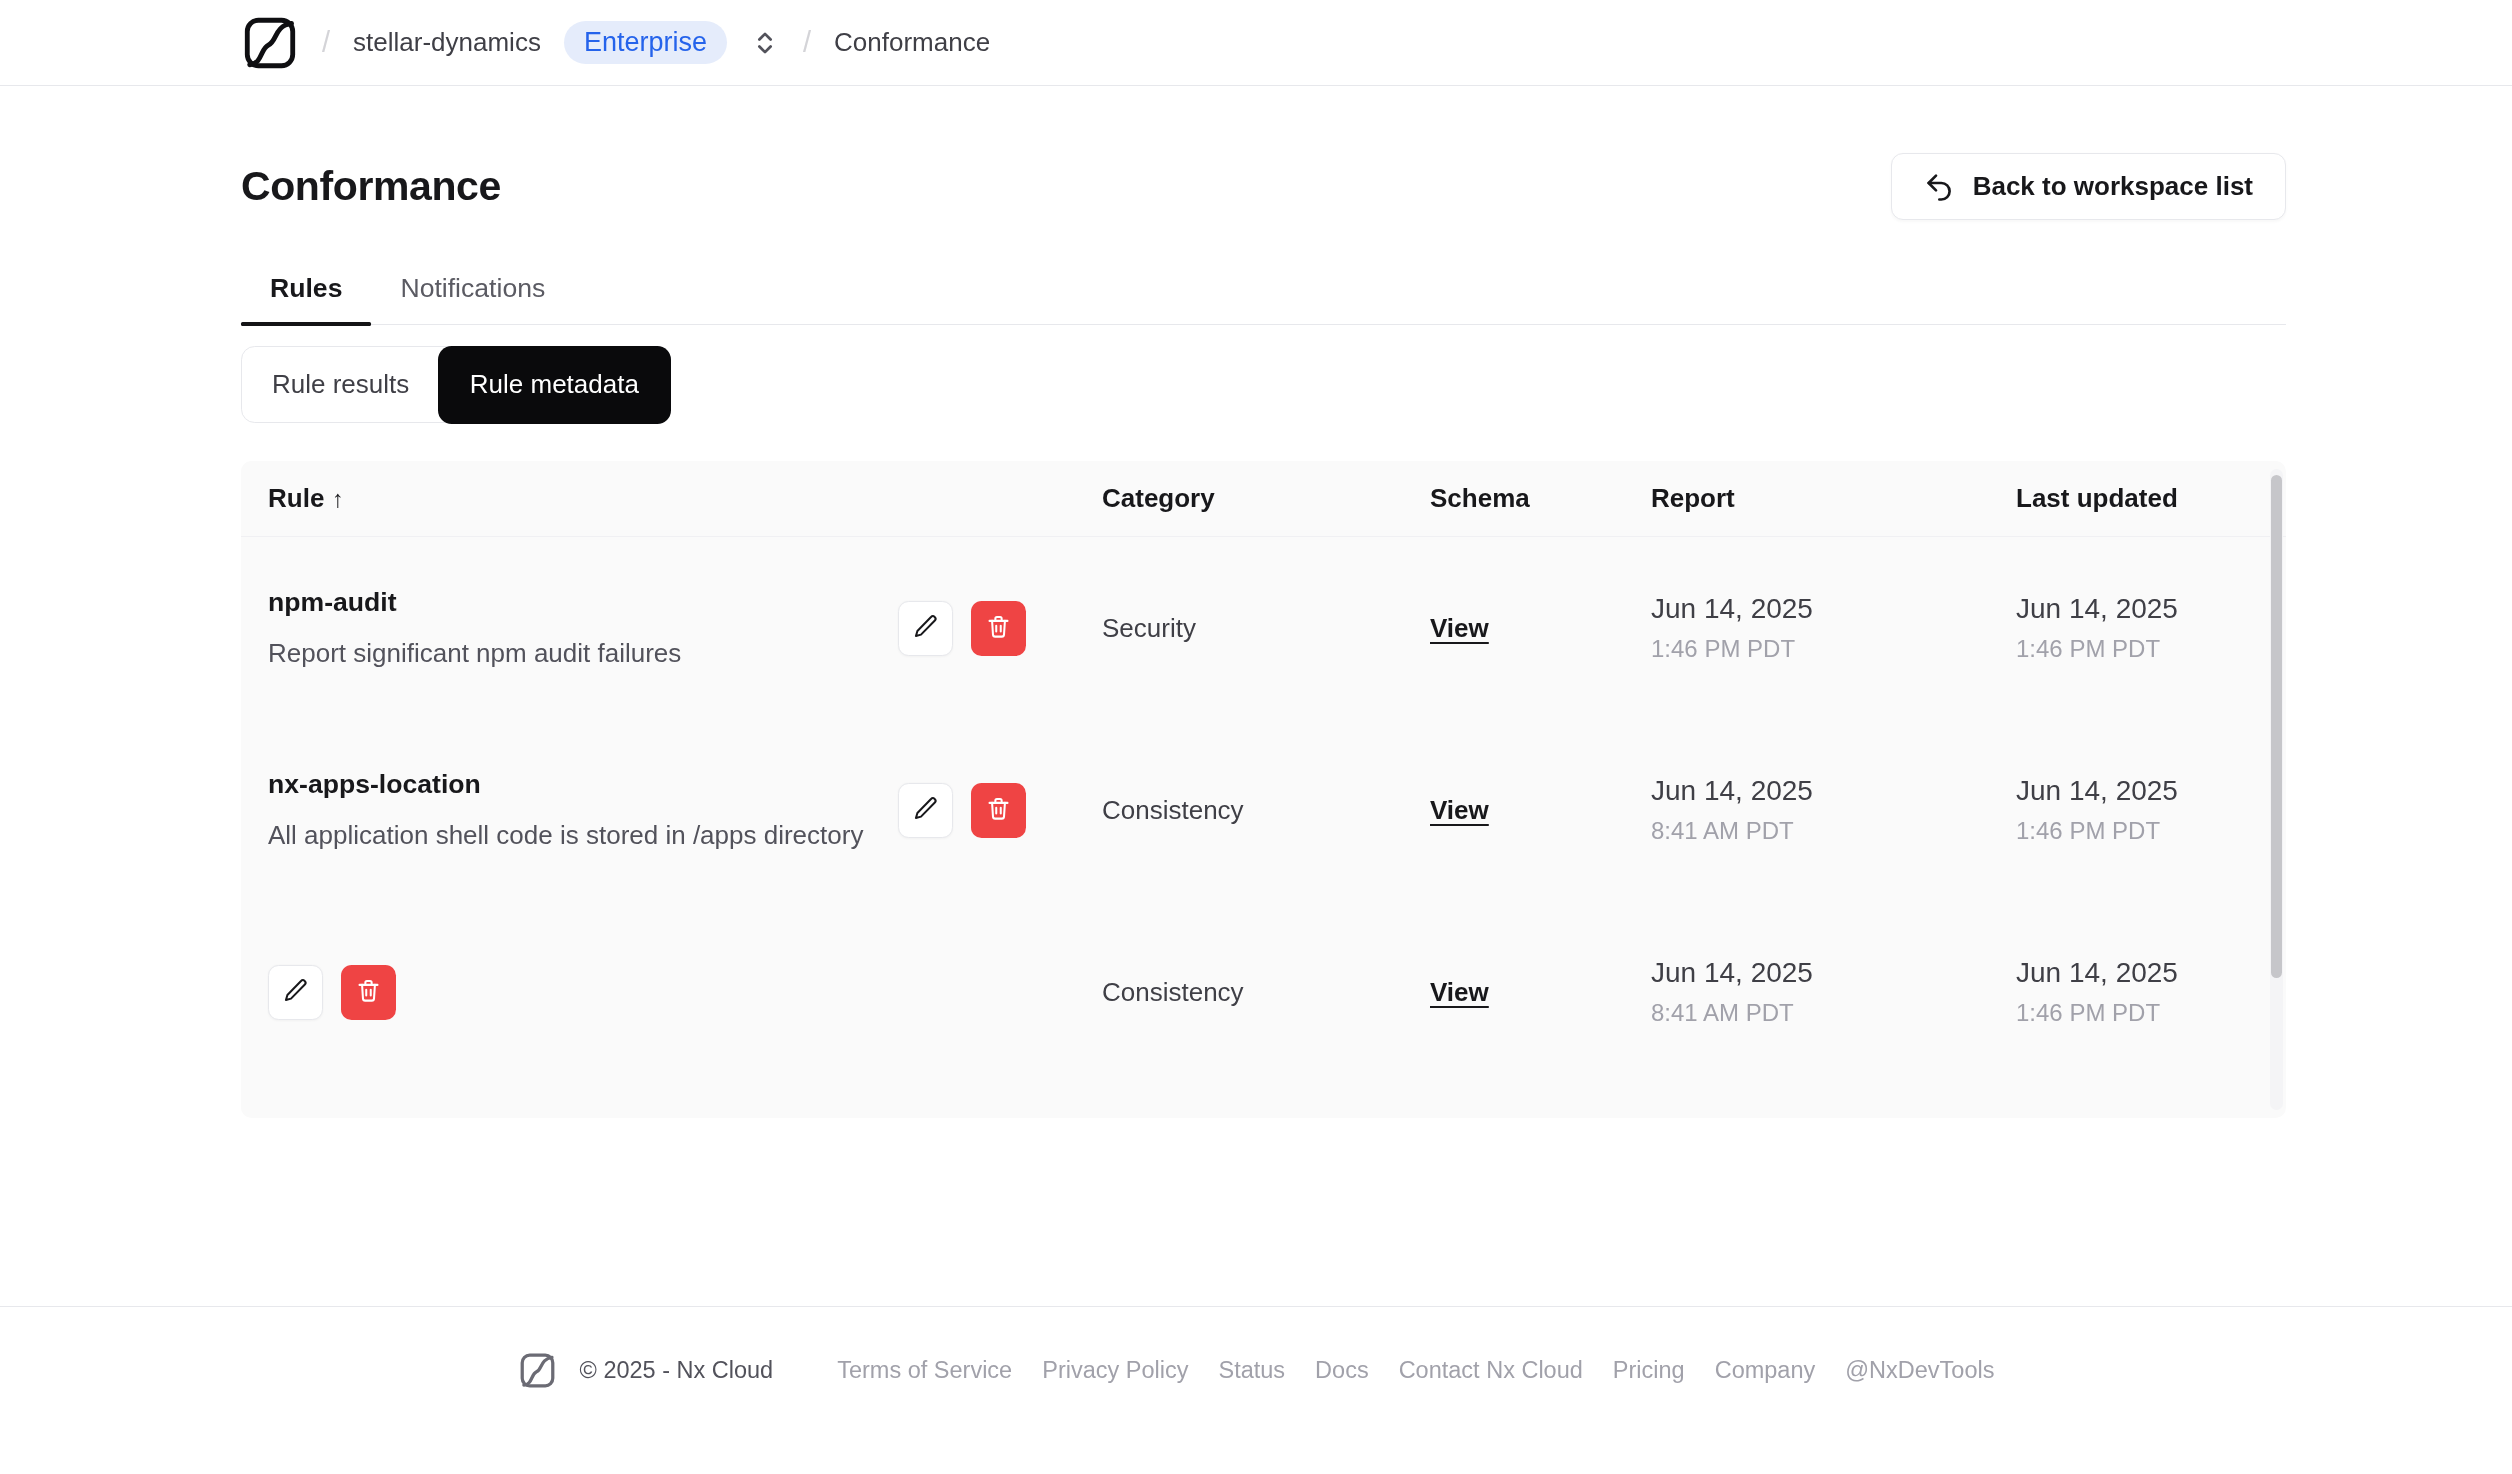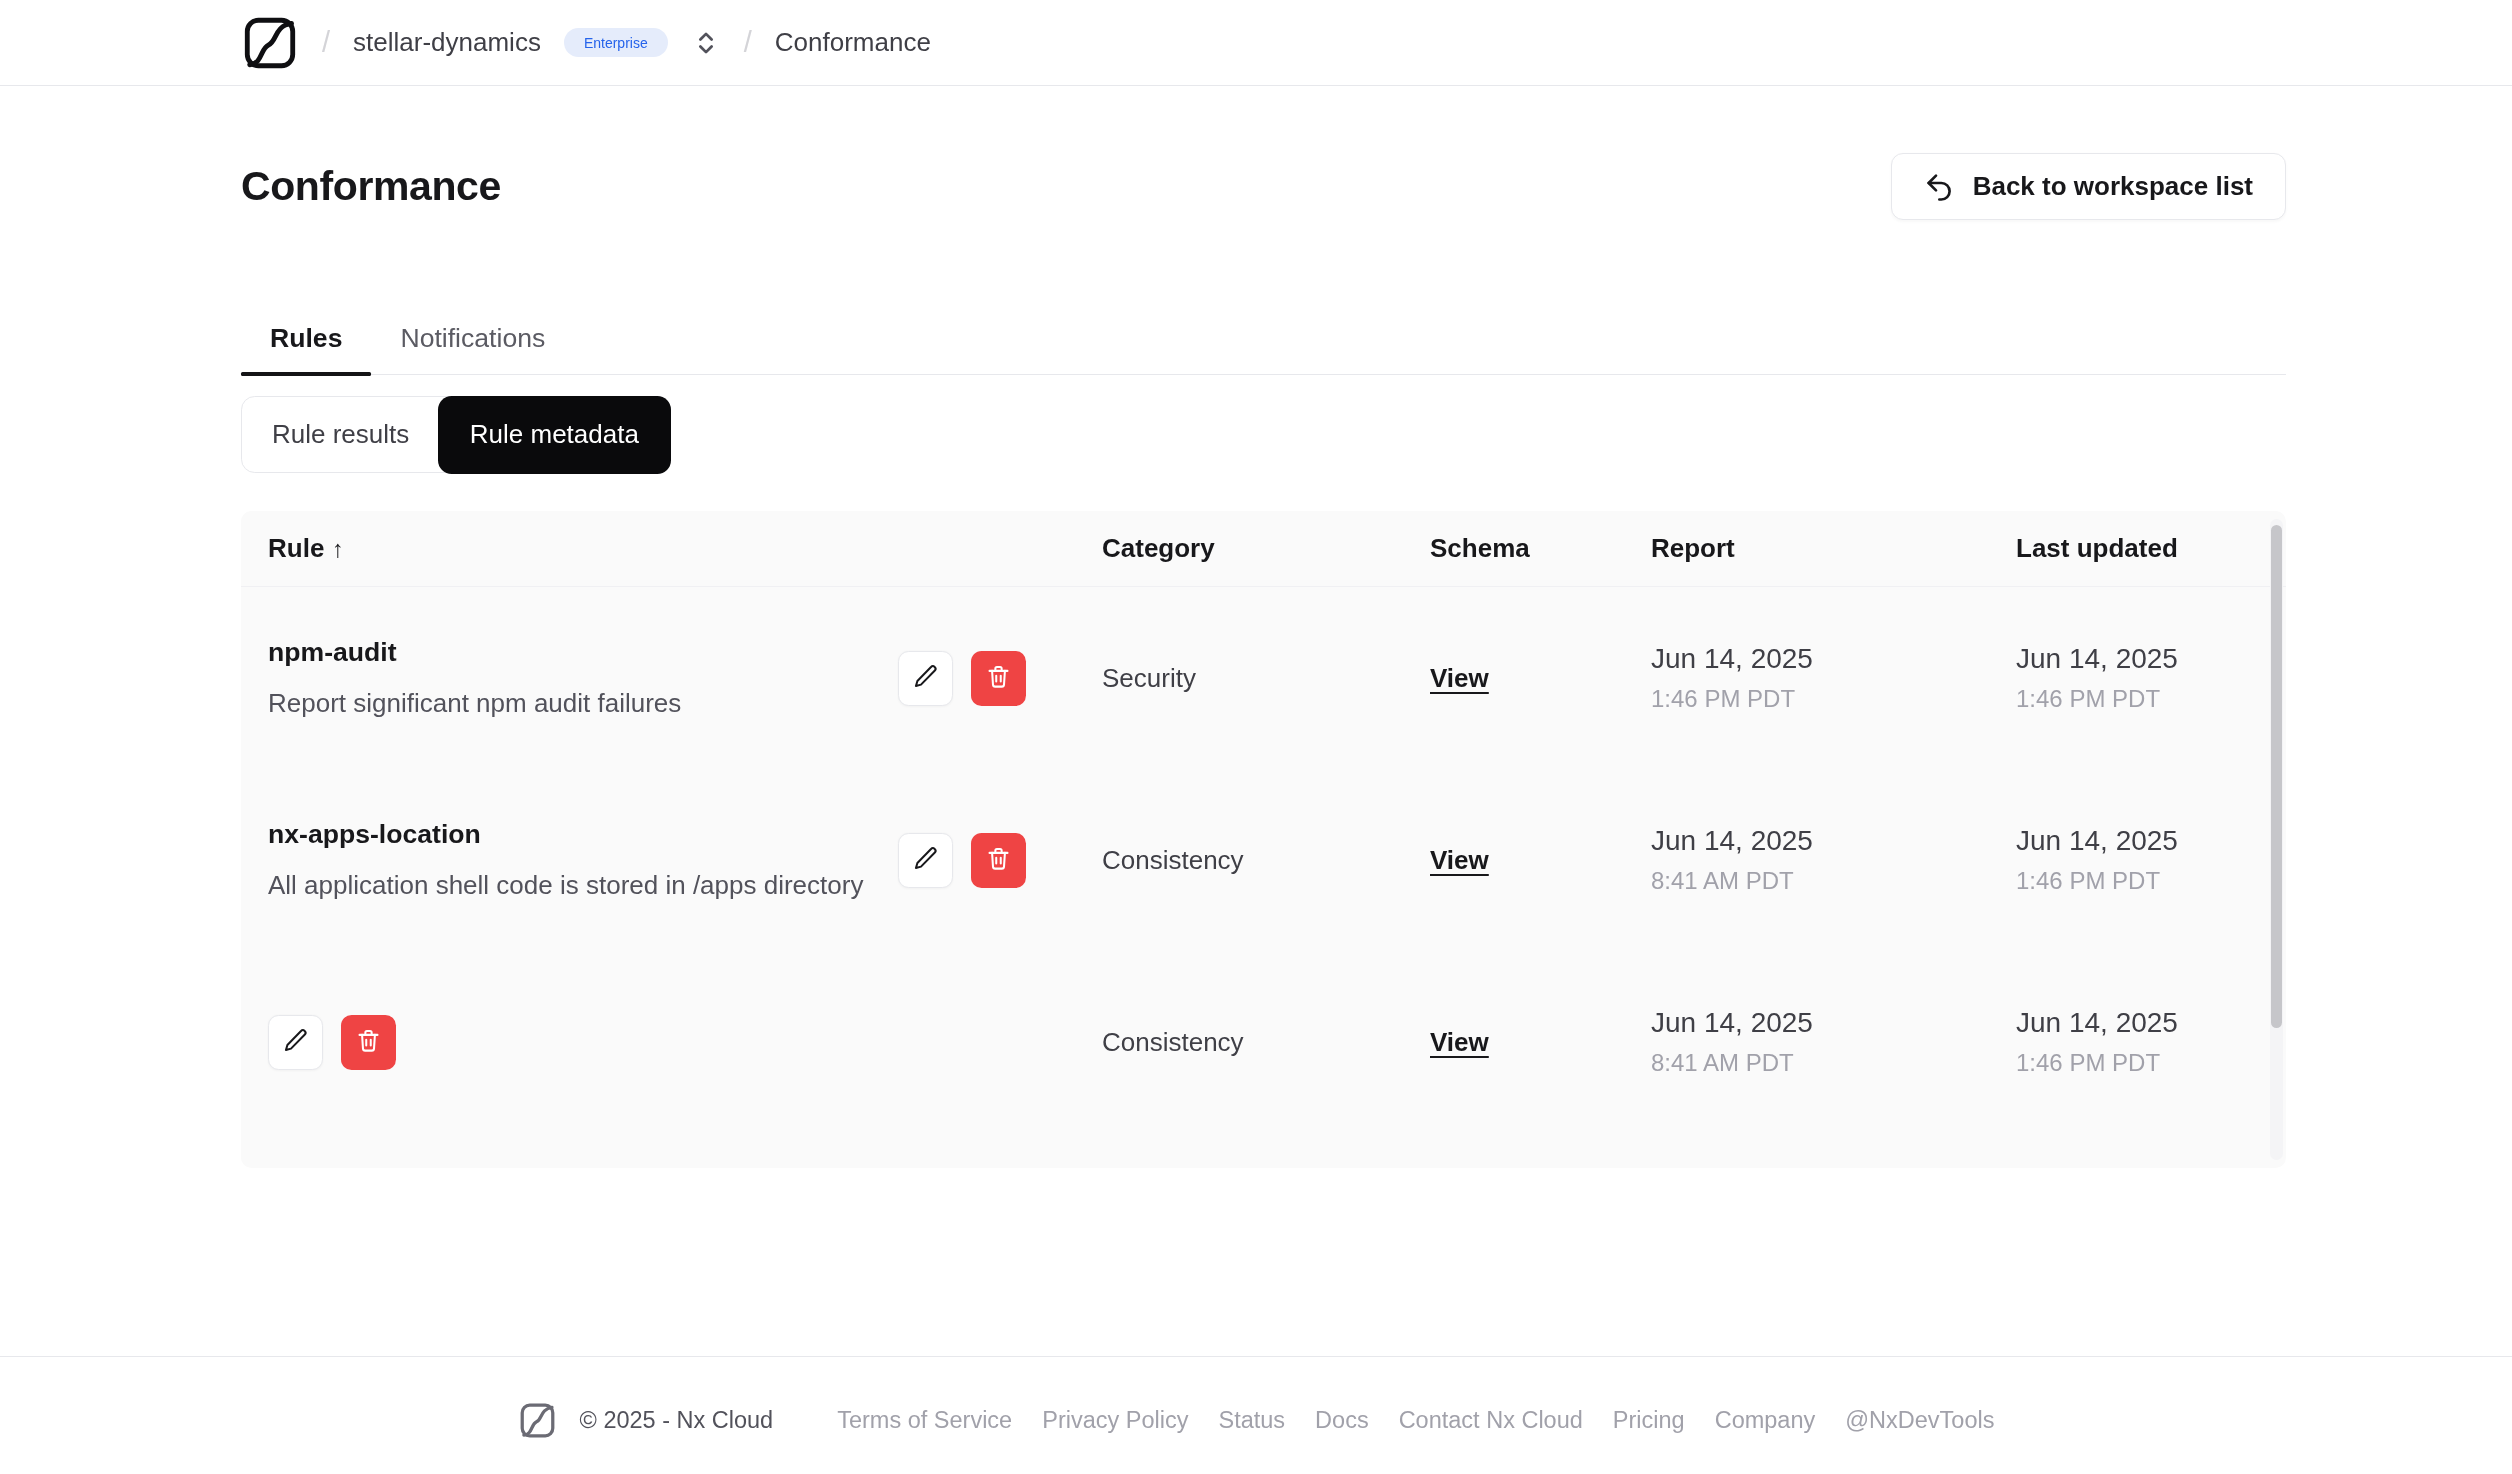--- a/index.html
+++ b/index.html
@@ -32,21 +32,21 @@
     background:#fff;
   }
   .crumbs{display:flex;align-items:center;gap:23px;}
   .logo{width:58px;height:58px;color:#0f0f12;flex:none;}
   .logo svg{width:100%;height:100%;}
   .crumb-sep{font-size:29px;color:#d4d4d8;font-weight:300;}
   .crumb-text{font-size:26px;color:var(--text-mid);font-weight:500;}
   .crumb-page{font-size:26px;color:var(--text-mid);font-weight:400;}
   .badge{
     background:var(--badge-bg);color:var(--badge-text);
-    font-size:14px;font-weight:500;
+    font-size:27px;font-weight:500;
     padding:7.6px 20px;border-radius:759px;line-height:1;
   }
   .chevrons{width:30px;height:30px;color:#52525b;cursor:pointer;}
   .chevrons svg{width:100%;height:100%;}
   .topbar-right{display:flex;align-items:center;gap:39px;}
   .docs-link{font-size:26px;color:var(--text-mid);cursor:pointer;}
   .bell-wrap{position:relative;width:36px;height:36px;color:#3f3f46;cursor:pointer;}
   .bell-wrap svg{width:100%;height:100%;}
   .bell-dot{
     position:absolute;top:-3px;right:-3px;width:14.4px;height:14.4px;
@@ -66,21 +66,21 @@
     display:flex;align-items:center;gap:16.7px;
     height:67px;padding:0 32px;background:#fff;
     border:1.5px solid var(--border);border-radius:12px;
     font-size:26px;font-weight:700;color:var(--text-dark);
     box-shadow:0 1.5px 3px rgba(0,0,0,0.03);cursor:pointer;
     font-family:inherit;
   }
   .back-btn .icon{width:32px;height:32px;color:#18181b;}
   .back-btn svg{width:100%;height:100%;}
   
-  .tabs{margin-top:102px;border-bottom:1.5px solid var(--border);display:flex;}
+  .tabs{margin-top:52px;border-bottom:1.5px solid var(--border);display:flex;}
   .tab{
     padding:0 29px 20px 29px;font-size:26.6px;color:#5b5b63;
     cursor:pointer;position:relative;line-height:32px;
   }
   .tab.active{color:var(--text-dark);font-weight:700;}
   .tab.active::after{
     content:"";position:absolute;left:0;right:0;bottom:-1.5px;height:3.8px;background:#141416;border-radius:1.5px;
   }
   
   .segmented{

